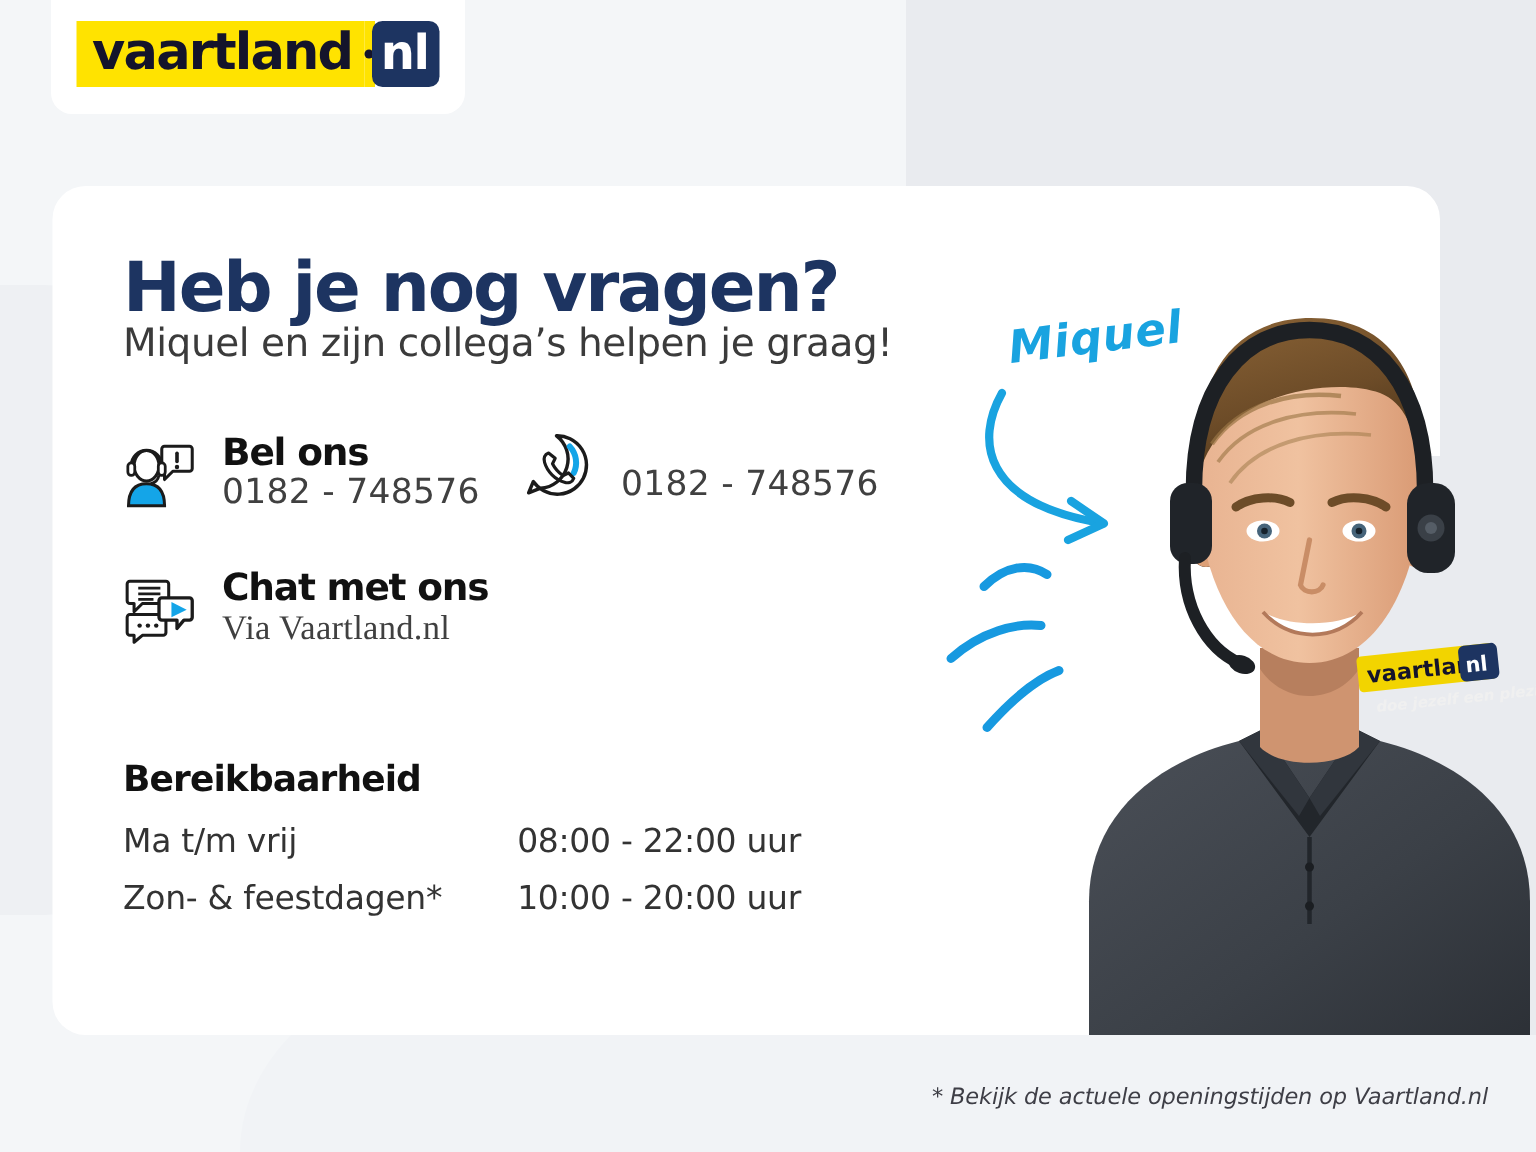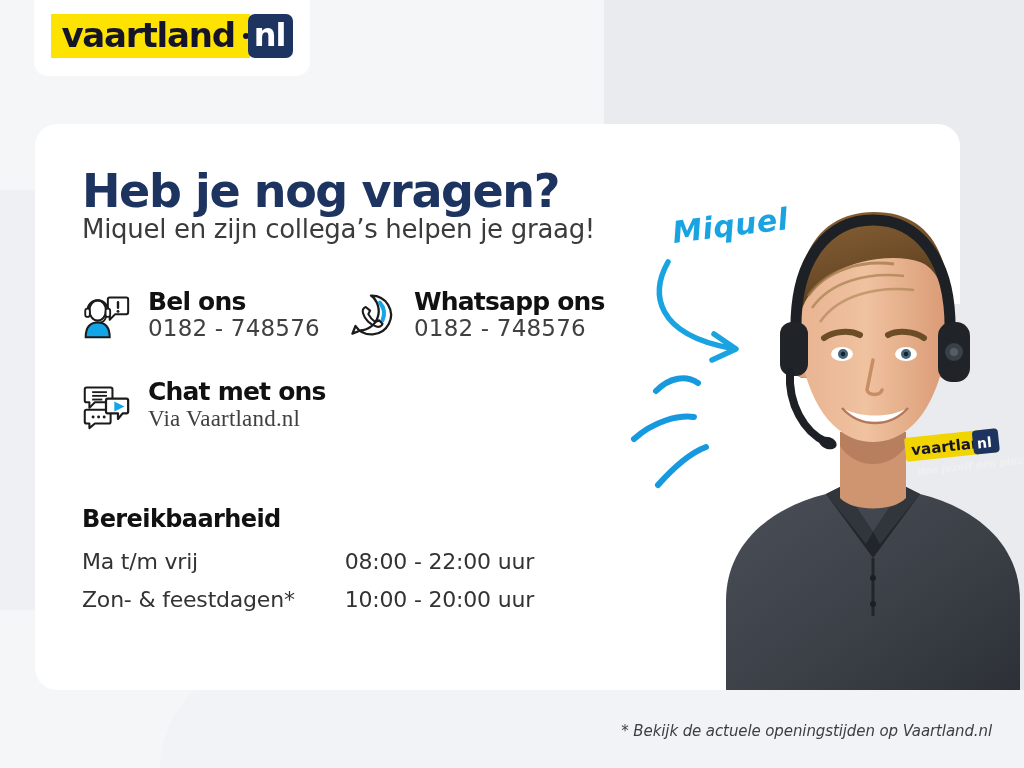--- a/index.html
+++ b/index.html
@@ -271,21 +271,20 @@
 
 <div class="contact c-wa">
   <span class="ico">
     <svg viewBox="0 0 52 52" width="46" height="48">
       <path d="M26 4 A22 22 0 1 1 8.5 38.5 L5 47 L14 43.5 A22 22 0 0 0 26 4 Z" fill="#fff" stroke="#1b1b1b" stroke-width="2.6" stroke-linejoin="round"></path>
       <path d="M36 12 a18 18 0 0 1 3 20" fill="none" stroke="#14a5e8" stroke-width="4.5" stroke-linecap="round"></path>
       <path d="M20 17 c-3 1 -4 4 -3 7 c2 7 8 13 15 15 c3 1 6 0 7 -3 l-4 -4 l-4 2 c-3 -2 -6 -5 -8 -9 l2 -4 z" fill="none" stroke="#1b1b1b" stroke-width="2.4" stroke-linejoin="round"></path>
     </svg>
   </span>
   <span class="txt">
-    <span class="c-title">Whatsapp ons</span>
     <span class="c-sub" style="display:block;">0182 - 748576</span>
   </span>
 </div>
 
 <div class="contact c-chat">
   <span class="ico">
     <svg viewBox="0 0 52 52" width="48" height="50">
       <path d="M5 6 h26 a2 2 0 0 1 2 2 v12 a2 2 0 0 1 -2 2 h-17 l-6 6 v-6 h-3 a2 2 0 0 1 -2 -2 v-12 a2 2 0 0 1 2 -2 z" fill="#fff" stroke="#1b1b1b" stroke-width="2.2" stroke-linejoin="round"></path>
       <line x1="11" y1="11" x2="27" y2="11" stroke="#1b1b1b" stroke-width="2"></line>
       <line x1="11" y1="15" x2="27" y2="15" stroke="#1b1b1b" stroke-width="2"></line>

